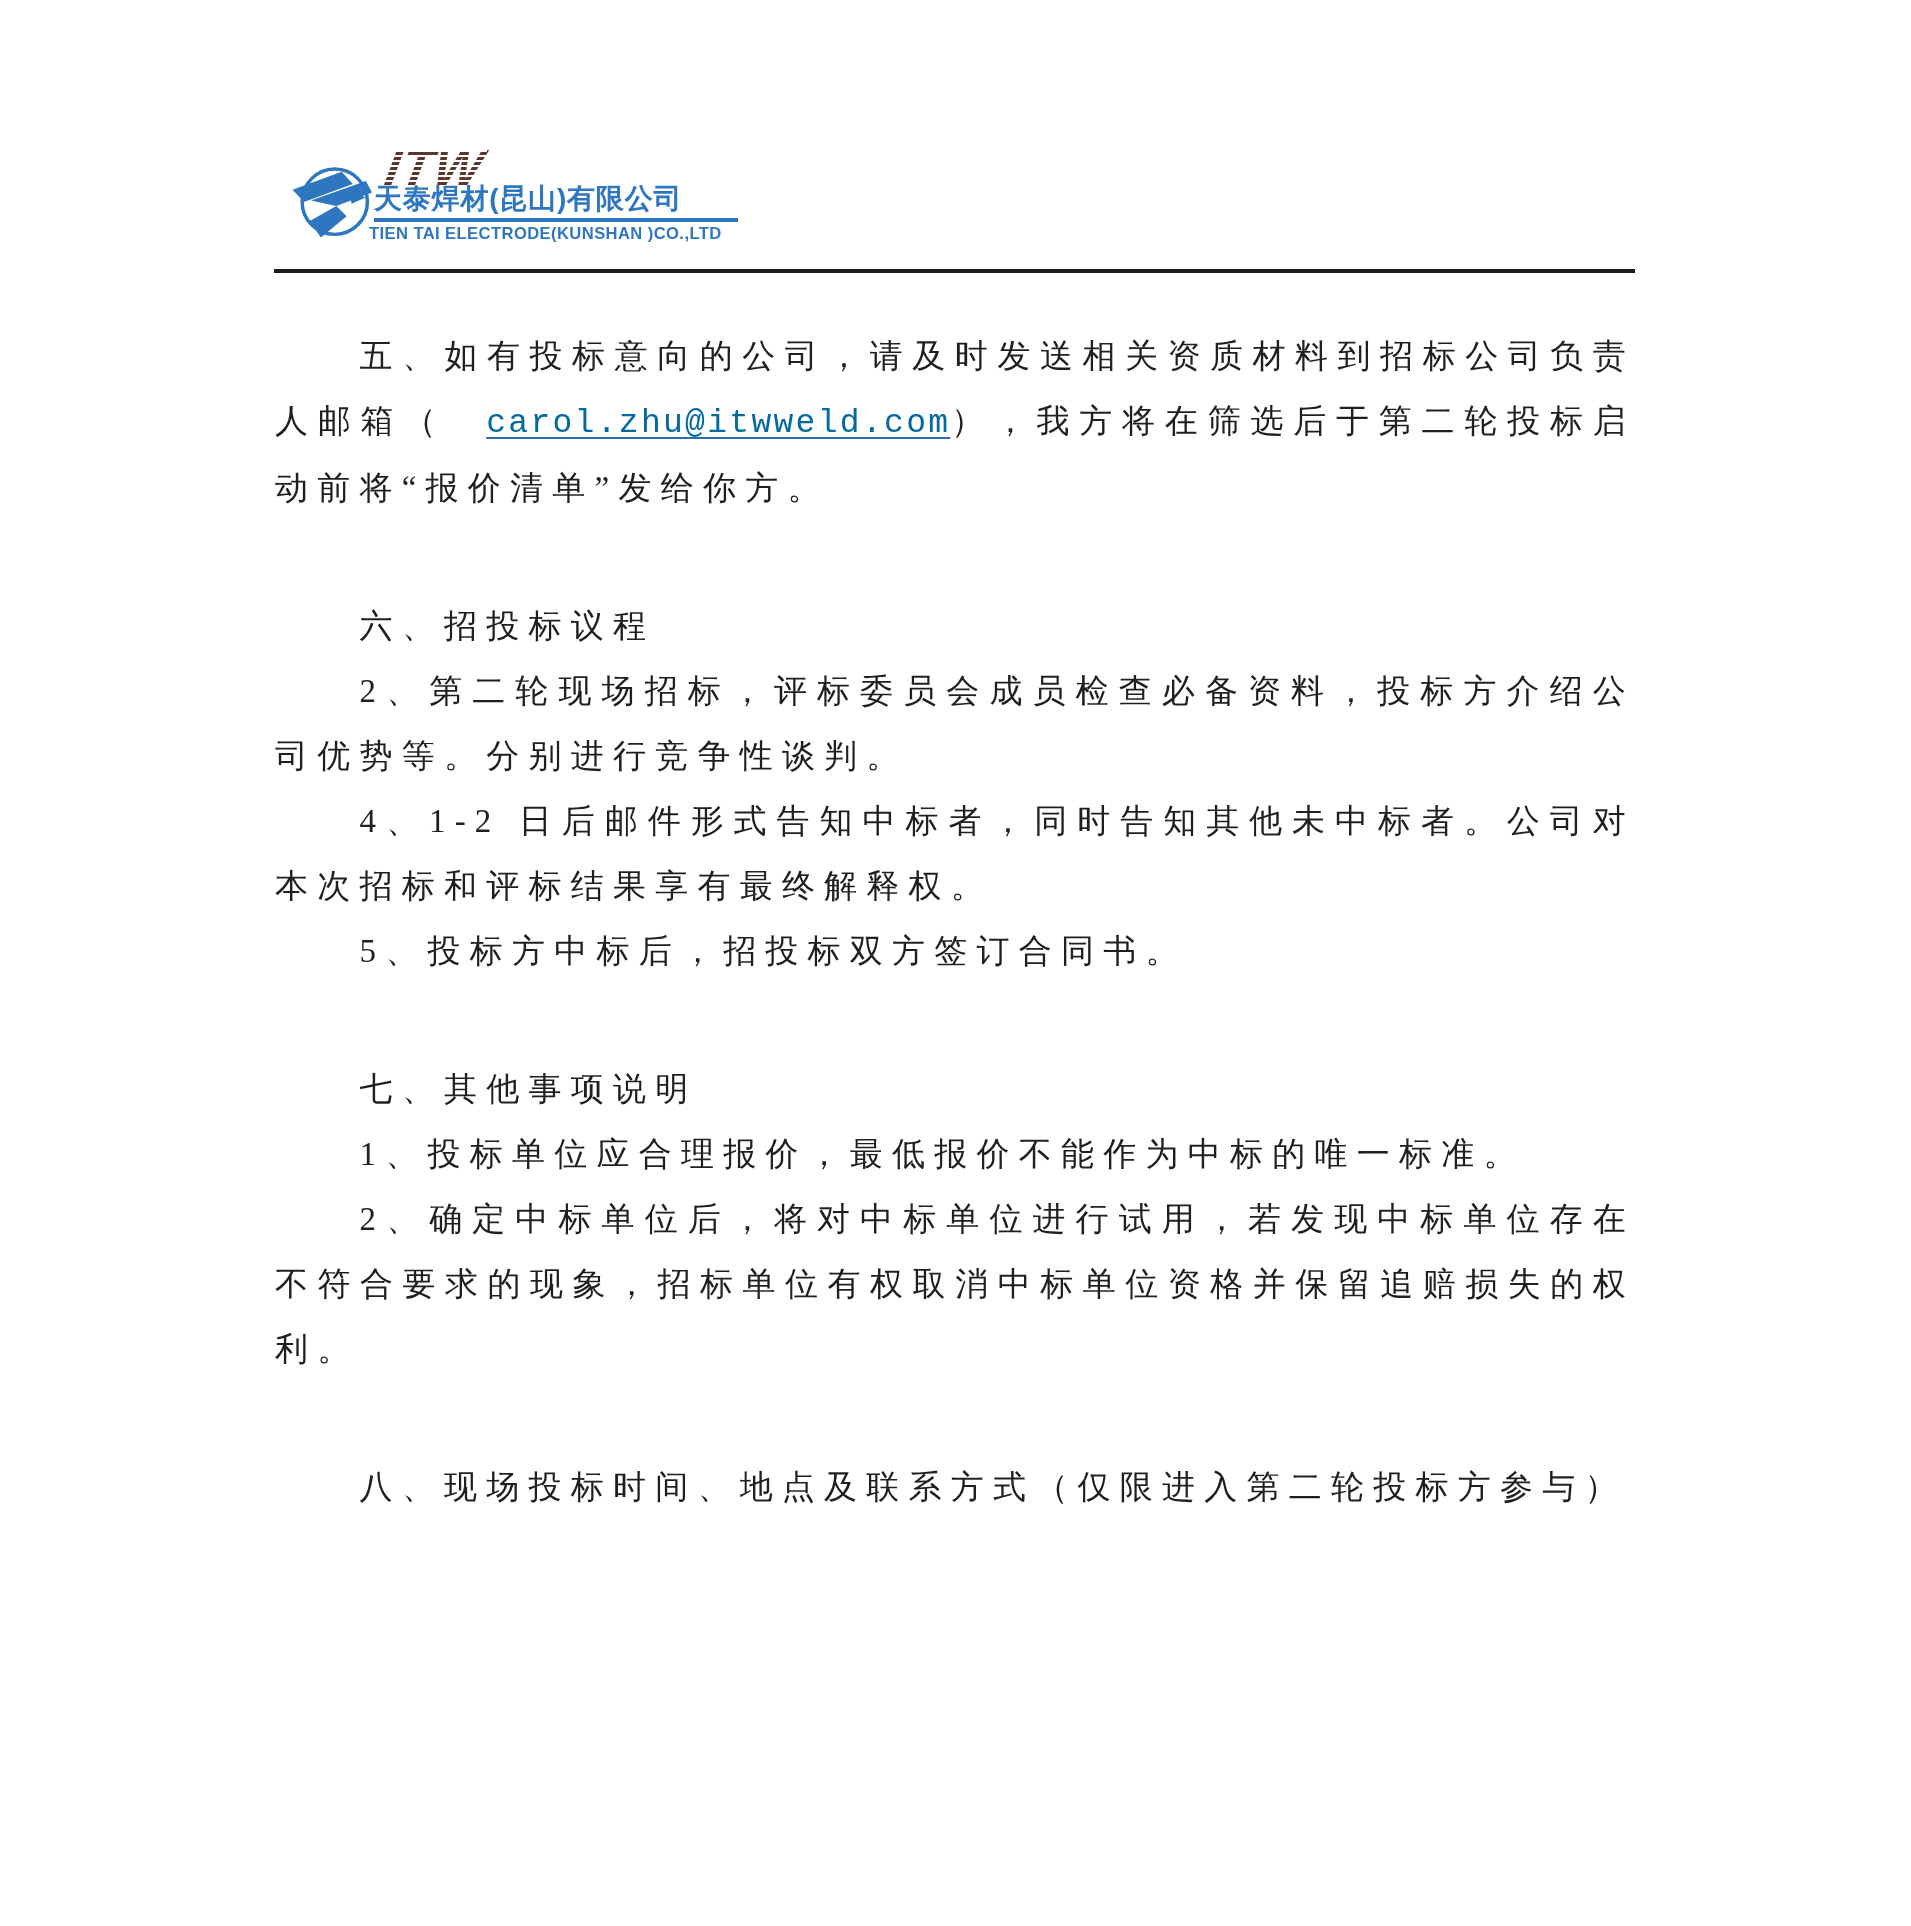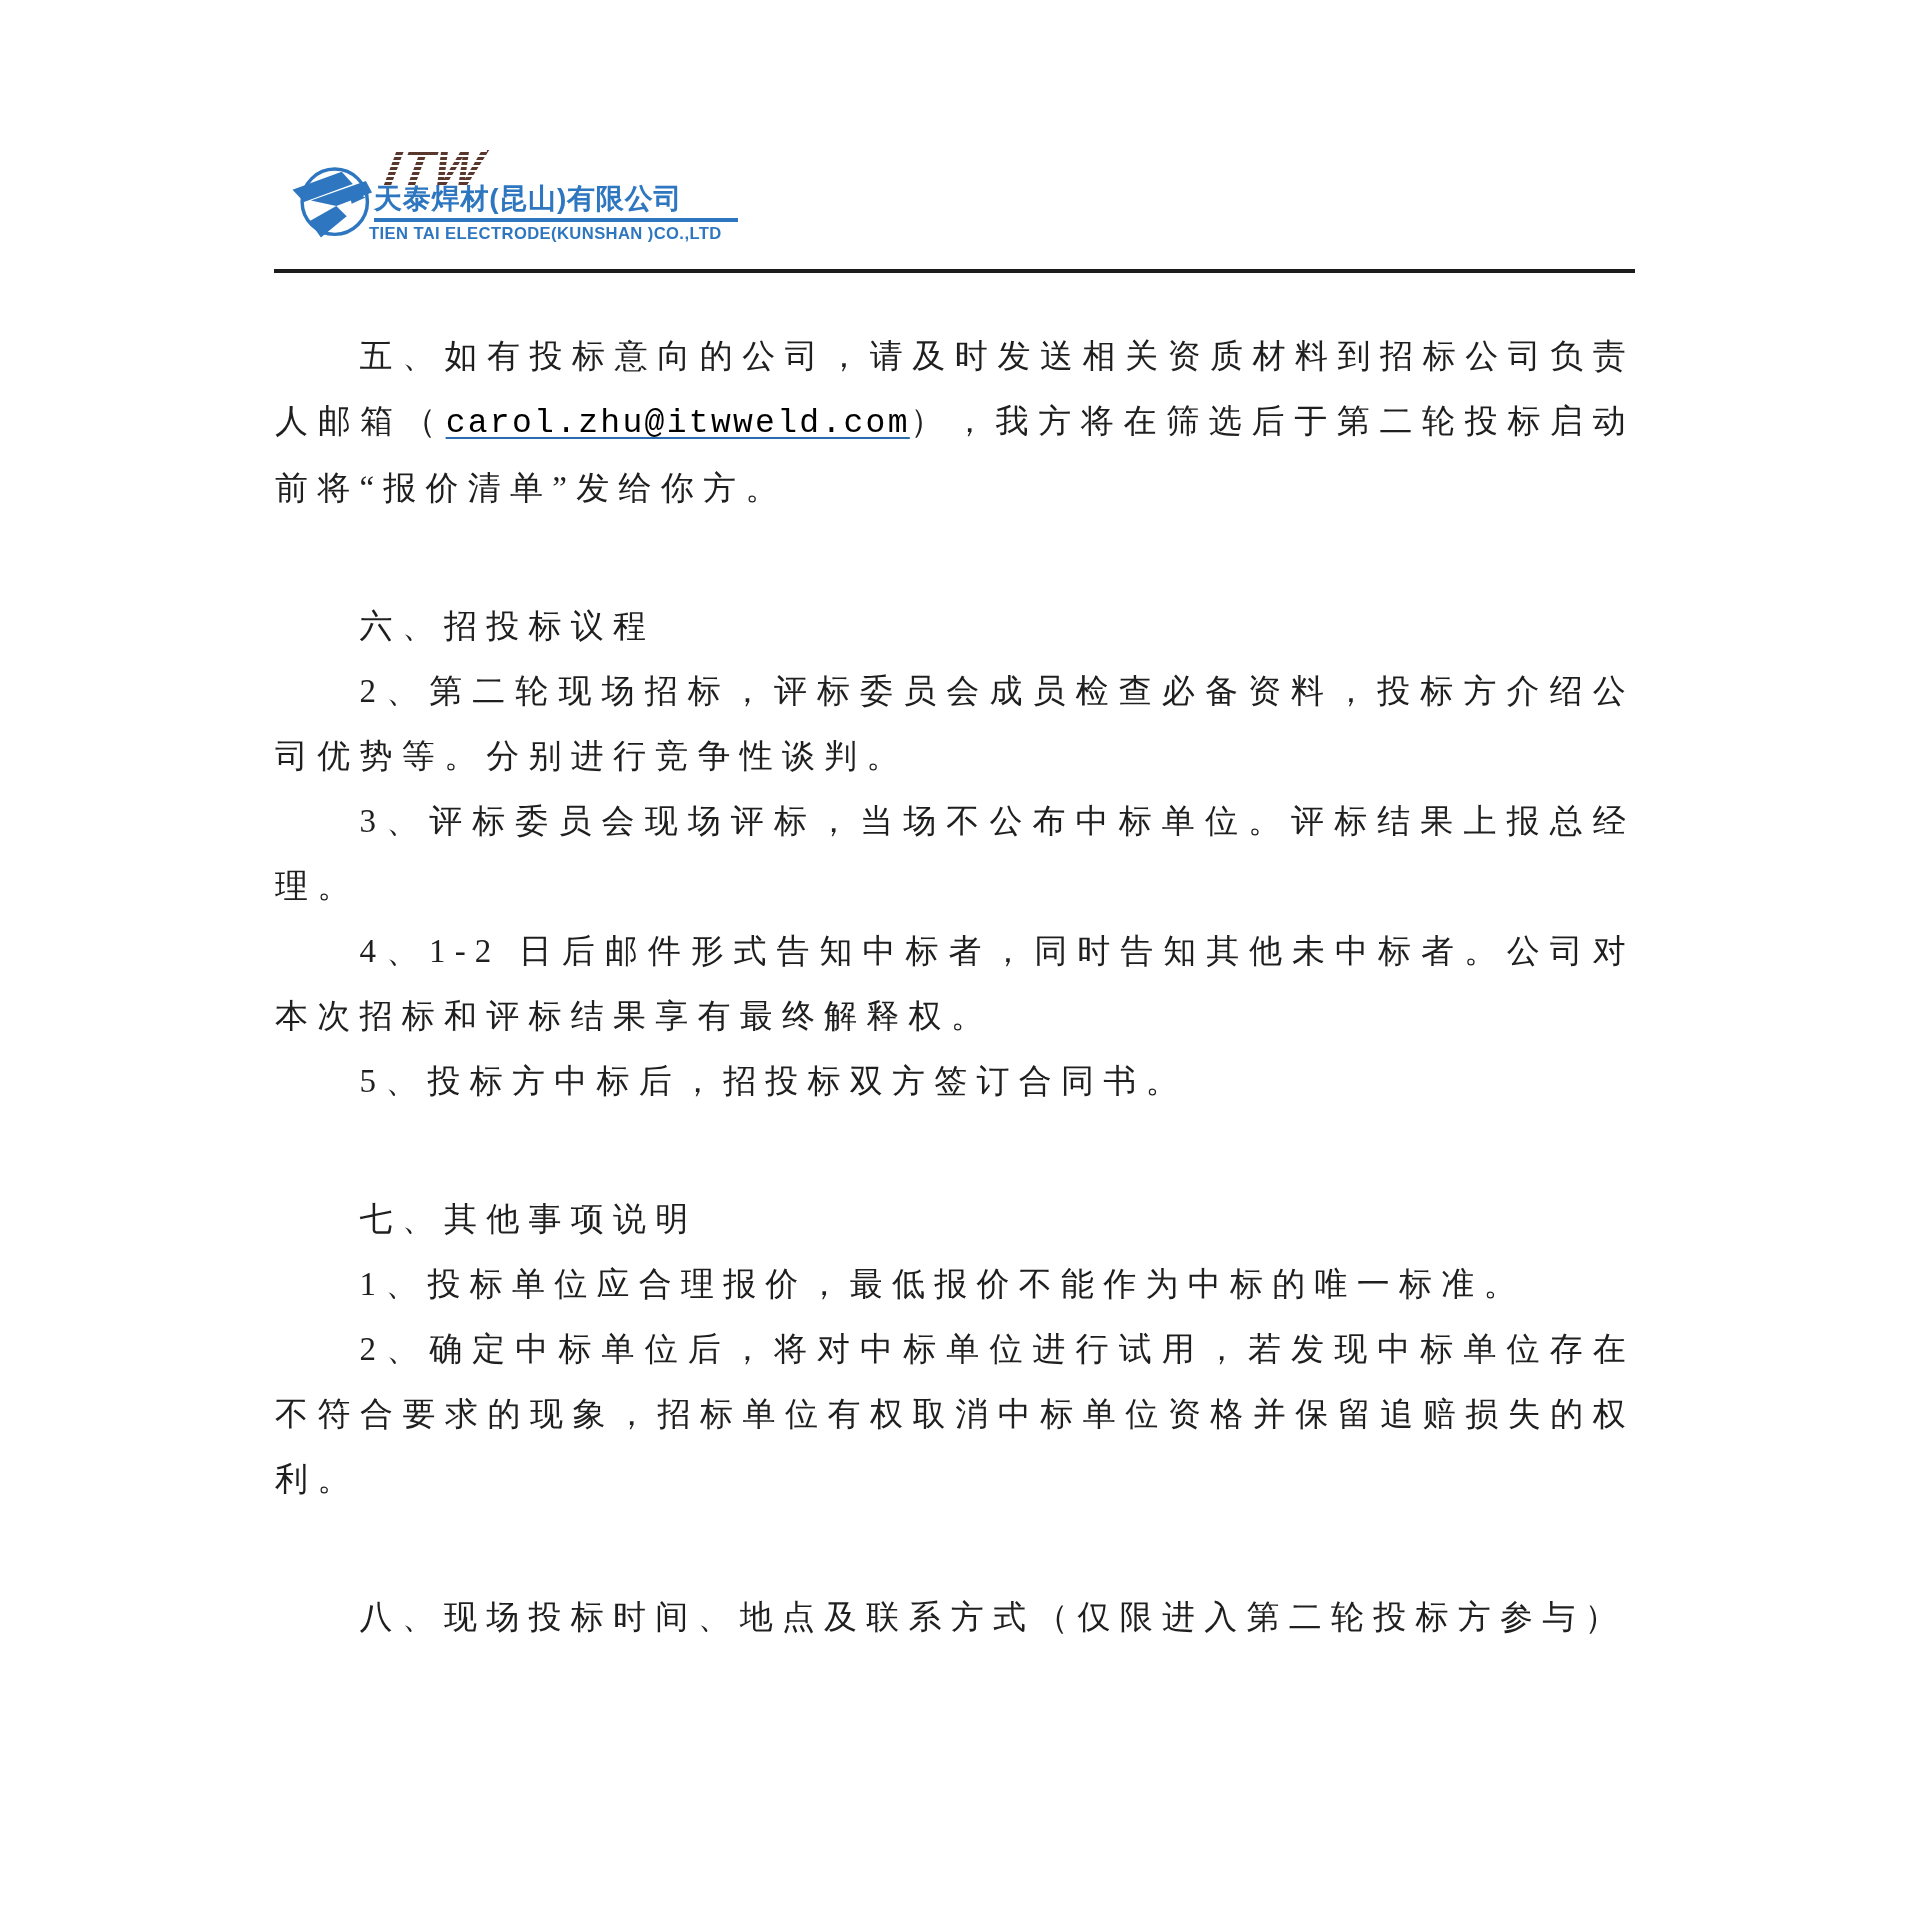--- a/index.html
+++ b/index.html
@@ -47,25 +47,26 @@
   .doc-body{
     position:absolute;left:275px;top:324px;width:1360px;
     font-size:33px;line-height:65px;
     letter-spacing:0.28em;
     text-align:justify;text-justify:inter-character;
   }
   .para{margin:0;text-indent:2.56em;}
   .sec{margin-top:73px;}
   .email{
     font-family:"Liberation Mono","DejaVu Sans Mono",monospace;
-    color:#000000;letter-spacing:2.3px;
+    color:#0369a1;letter-spacing:2.3px;
     text-decoration:underline;
     text-decoration-thickness:2.3px;
     text-underline-offset:5.4px;
     text-decoration-color:#2a6cb0;
+    margin-left:40px;
   }
 </style>
 </head>
 <body>
 
 <div class="page">
 
   <svg class="emblem" width="83" height="73" viewBox="0 0 215 190">
     <circle cx="116" cy="93" r="85" fill="none" stroke="#2e77c0" stroke-width="9"></circle>
     <polygon points="6,62 134,15 163,47 36,94" fill="#2e77c0"></polygon>
@@ -80,21 +81,20 @@
   <div class="logo-en">TIEN TAI ELECTRODE(KUNSHAN )CO.,LTD</div>
   <div class="header-rule"></div>
 
   <div class="doc-body">
 
     <p class="para"><span>五、如有投标意向的公司，请及时发送相关资质材料到招标公司负责人邮箱（</span><span class="email">carol.zhu@itwweld.com</span><span>），我方将在筛选后于第二轮投标启动前将“报价清单”发给你方。</span></p>
 
     <section class="sec">
       <p class="para">六、招投标议程</p>
       <p class="para">2、第二轮现场招标，评标委员会成员检查必备资料，投标方介绍公司优势等。分别进行竞争性谈判。</p>
-      <p class="para">3、评标委员会现场评标，当场不公布中标单位。评标结果上报总经理。</p>
       <p class="para">4、1-2 日后邮件形式告知中标者，同时告知其他未中标者。公司对本次招标和评标结果享有最终解释权。</p>
       <p class="para">5、投标方中标后，招投标双方签订合同书。</p>
     </section>
 
     <section class="sec">
       <p class="para">七、其他事项说明</p>
       <p class="para">1、投标单位应合理报价，最低报价不能作为中标的唯一标准。</p>
       <p class="para">2、确定中标单位后，将对中标单位进行试用，若发现中标单位存在不符合要求的现象，招标单位有权取消中标单位资格并保留追赔损失的权利。</p>
     </section>
 

